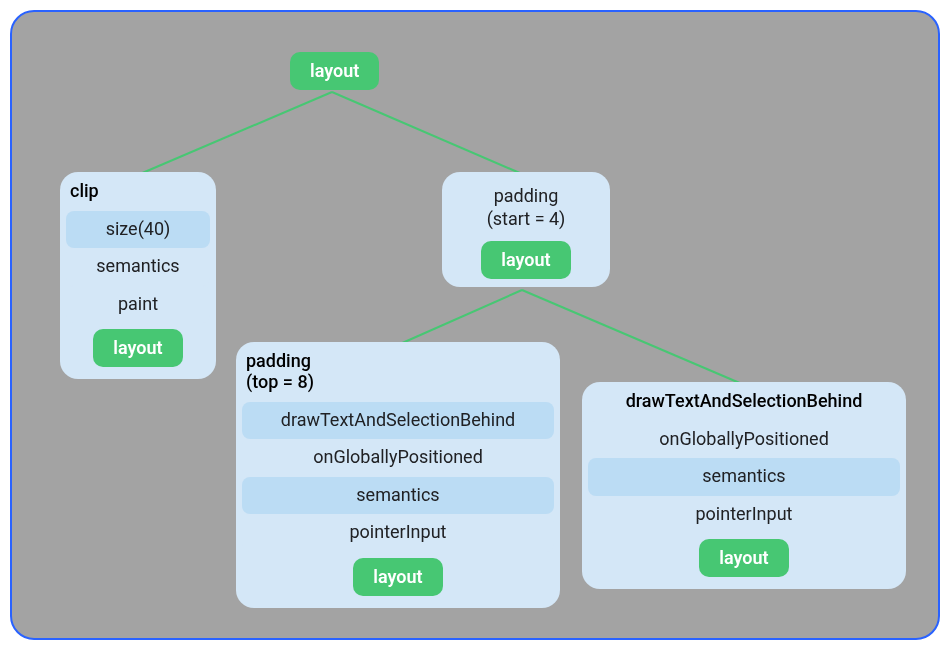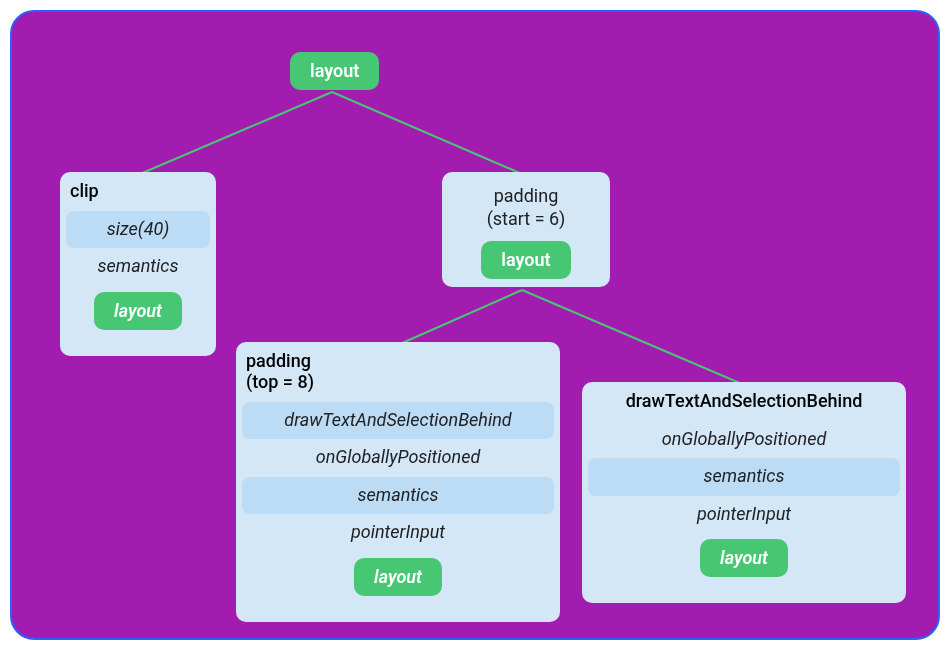--- a/index.html
+++ b/index.html
@@ -7,21 +7,21 @@
     font-family: -apple-system, BlinkMacSystemFont, "Segoe UI", Roboto, "Helvetica Neue", Arial, sans-serif;
     background: #fff;
     padding: 10px;
   }
   .frame {
     position: relative;
     width: 930px;
     height: 630px;
     border: 2px solid #2962ff;
     border-radius: 24px;
-    background: #a21caf;
+    background: #a3a3a3;
     overflow: hidden;
   }
   svg.connectors {
     position: absolute;
     inset: 0;
     width: 100%;
     height: 100%;
     pointer-events: none;
   }
   .layer {
@@ -36,36 +36,36 @@
     color: #fff;
     font-weight: 600;
     font-size: 18px;
     padding: 10px 20px;
     border-radius: 10px;
     line-height: 1;
   }
   .box {
     position: absolute;
     background: #d4e7f7;
-    border-radius: 10px;
+    border-radius: 18px;
     padding: 8px;
   }
   .box.nopad { padding: 0; }
   .head-label {
     font-size: 18px;
     font-weight: 500;
     padding: 8px 10px 10px 10px;
     text-align: left;
   }
   .head-label.center { text-align: center; }
   .stack > .layer { padding: 6px 6px 8px 6px; }
   .stack > .layer.alt0 { background: #bbdcf4; border-radius: 8px; }
   .stack > .layer.alt1 { background: #d4e7f7; border-radius: 8px; }
   .inner .layer { margin: 0 4px; }
-  .inner { padding: 0 2px 18px 2px; font-style: italic; }
+  .inner { padding: 0 2px 4px 2px; }
 
   
   .root-pill {
     position: absolute;
     left: 278px;
     top: 40px;
   }
 
   
   #node-clip      { left: 48px;  top: 160px; width: 156px; }
@@ -87,30 +87,31 @@
 
   <div class="root-pill">
     <span class="pill">layout</span>
   </div>
 
   <div id="node-clip" class="box nopad">
     <div class="head-label">clip</div>
     <div class="stack inner">
       <div class="layer alt0">size(40)</div>
       <div class="layer alt1">semantics</div>
+      <div class="layer alt1">paint</div>
       <div class="layer">
         <span class="pill">layout</span>
       </div>
     </div>
   </div>
 
   <div id="node-padding" class="box">
     <div class="layer" style="text-align:center; padding:4px 4px 10px 4px;">
       <span>padding</span><br>
-      <span>(start = 6)</span>
+      <span>(start = 4)</span>
     </div>
     <div class="layer">
       <span class="pill">layout</span>
     </div>
   </div>
 
   <div id="node-left-leaf" class="box nopad">
     <div class="head-label">
       <span>padding</span><br>
       <span>(top = 8)</span>

